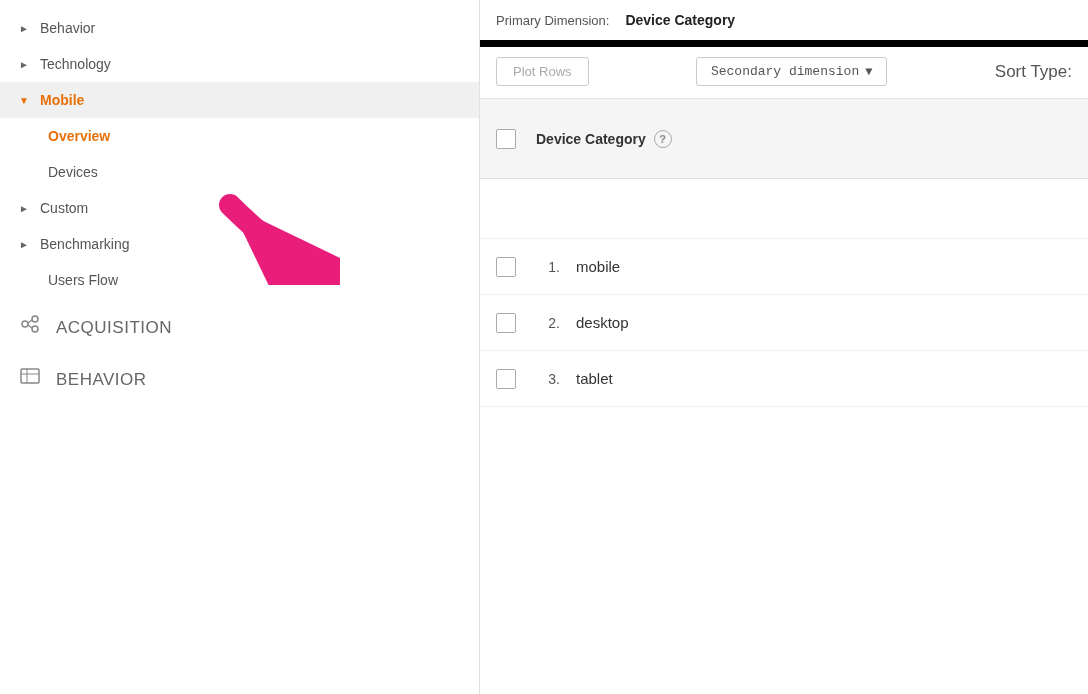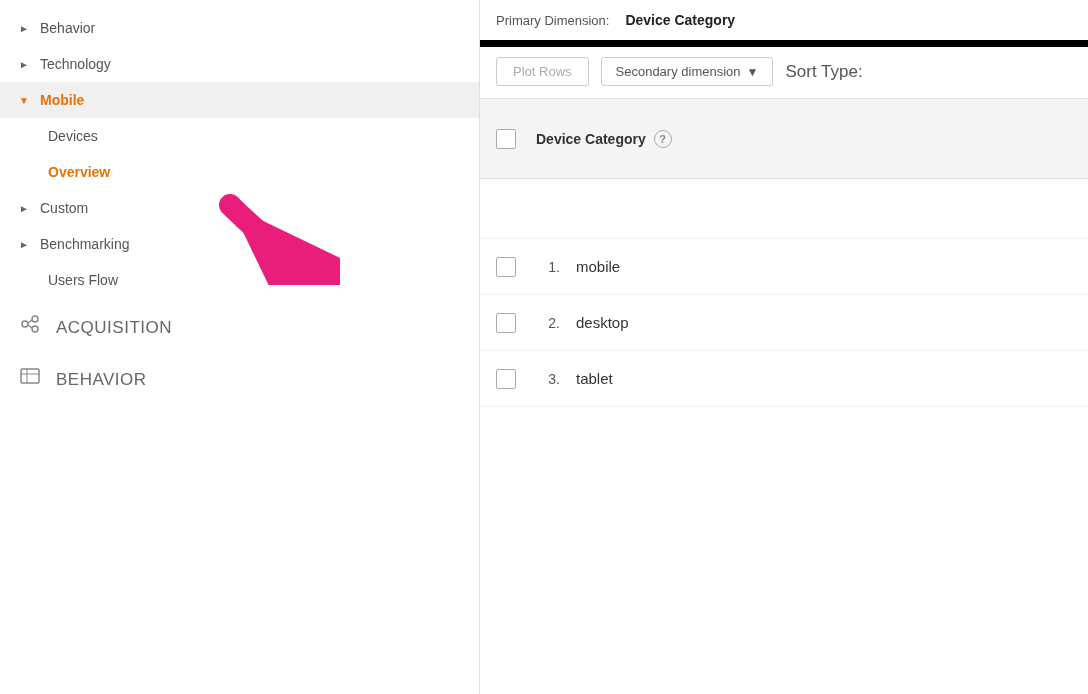--- a/index.html
+++ b/index.html
@@ -115,20 +115,21 @@
       color: #222;
     }
 
     .toolbar-actions {
       display: flex;
       align-items: center;
       gap: 12px;
       margin-top: 10px;
       padding: 0 16px 12px;
       border-bottom: 1px solid #e0e0e0;
+      justify-content: space-between;
     }
 
     .plot-rows-btn {
       padding: 6px 16px;
       background: #fff;
       border: 1px solid #ccc;
       border-radius: 3px;
       color: #aaa;
       font-size: 13px;
       cursor: pointer;
@@ -138,20 +139,21 @@
       display: flex;
       align-items: center;
       gap: 6px;
       padding: 6px 14px;
       background: #fff;
       border: 1px solid #ccc;
       border-radius: 3px;
       color: #555;
       font-size: 13px;
       cursor: pointer;
+      font-family: Liberation Mono, monospace;
     }
 
     .secondary-dimension-btn .chevron {
       font-size: 12px;
     }
 
     .sort-type-label {
       font-size: 17px;
       color: #555;
     }
@@ -247,26 +249,26 @@
   <div class="sidebar-item">
     <span class="arrow">►</span>
     <span>Technology</span>
   </div>
 
   <div class="sidebar-item active-parent highlighted">
     <span class="arrow">▼</span>
     <span>Mobile</span>
   </div>
 
+  <div class="sidebar-item active-child">
+    <span>Overview</span>
+  </div>
+
   <div class="sidebar-item child">
     <span>Devices</span>
-  </div>
-
-  <div class="sidebar-item active-child">
-    <span>Overview</span>
   </div>
 
   <div class="sidebar-item">
     <span class="arrow">►</span>
     <span>Custom</span>
   </div>
 
   <div class="sidebar-item">
     <span class="arrow">►</span>
     <span>Benchmarking</span>

